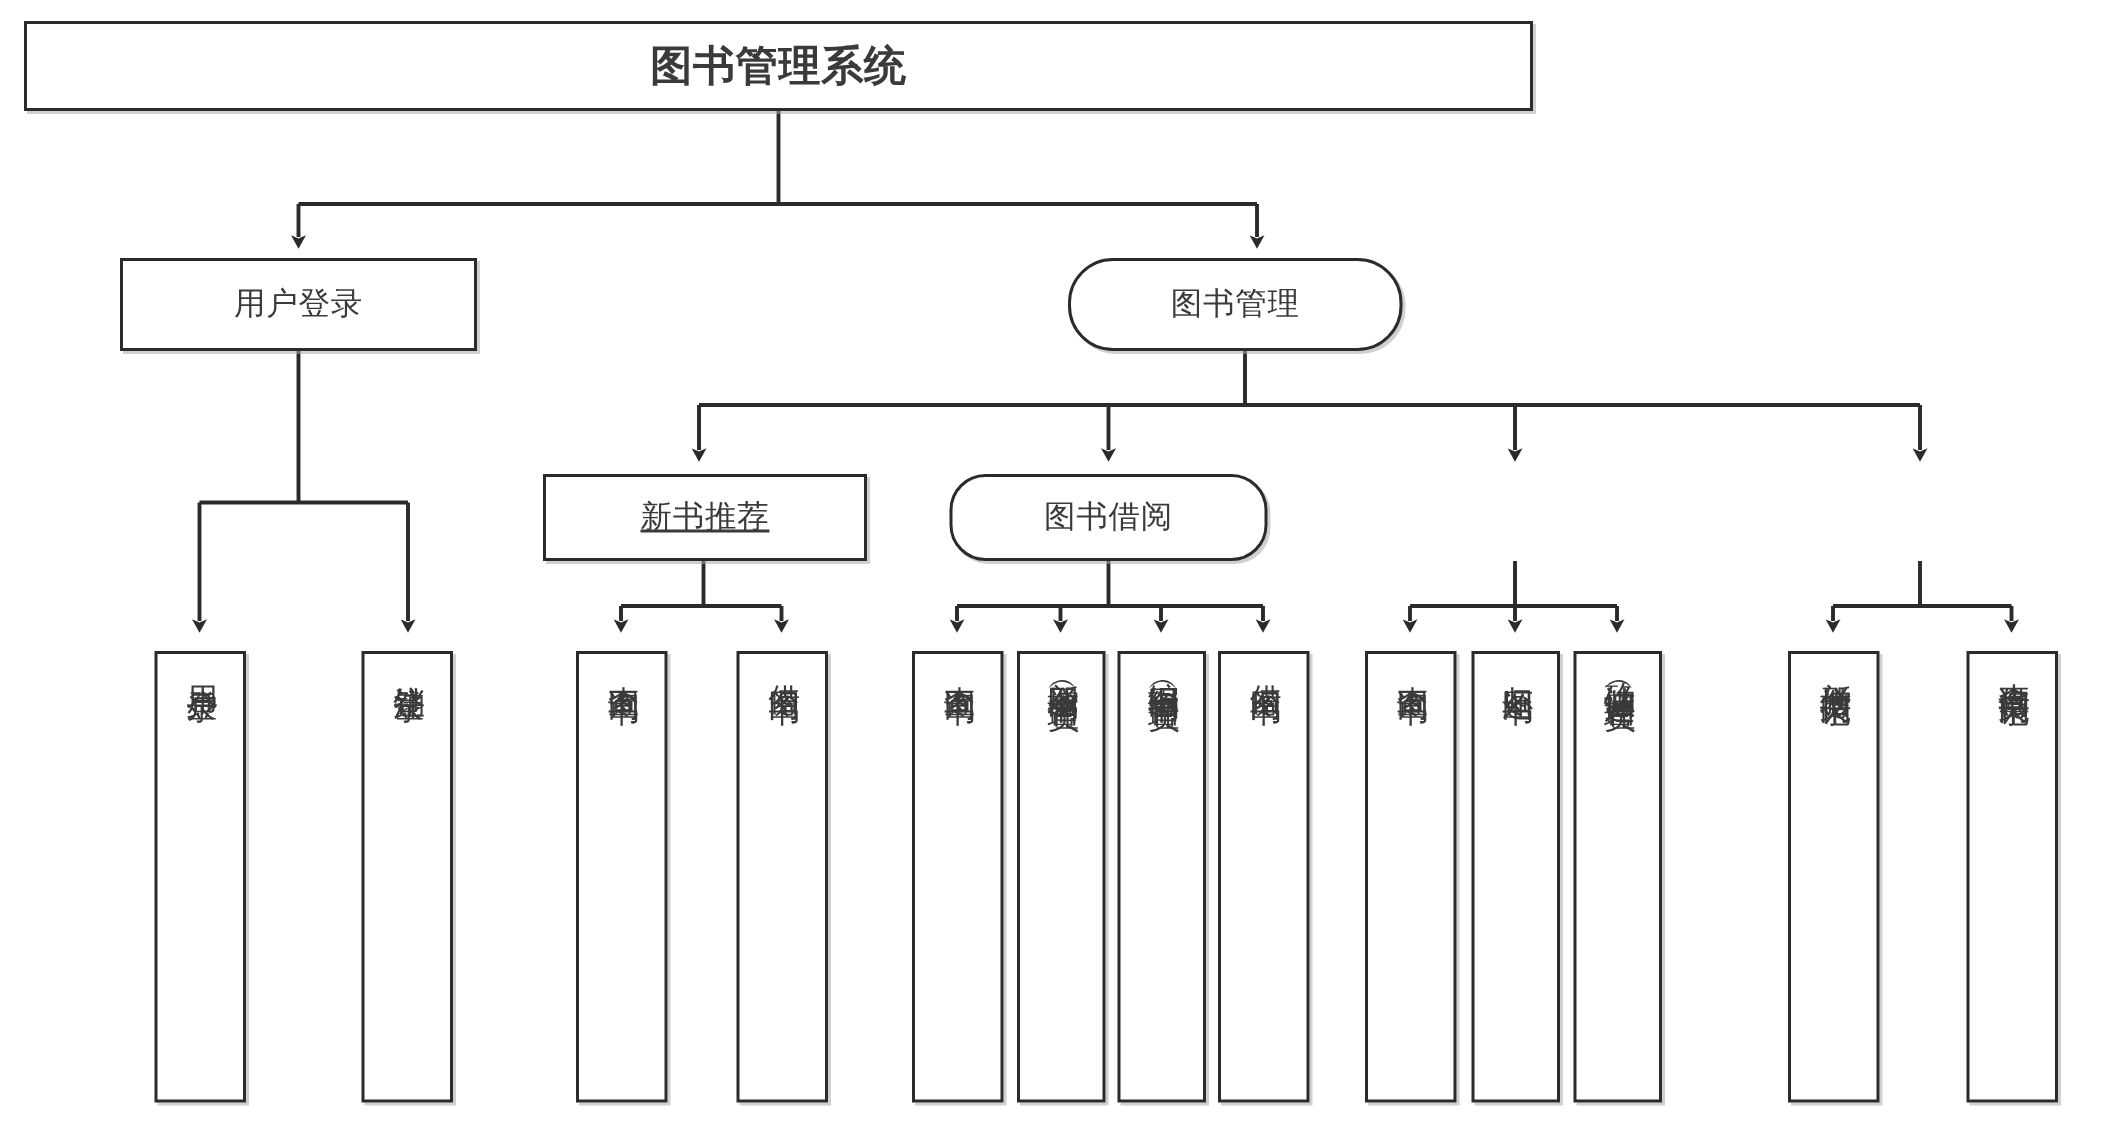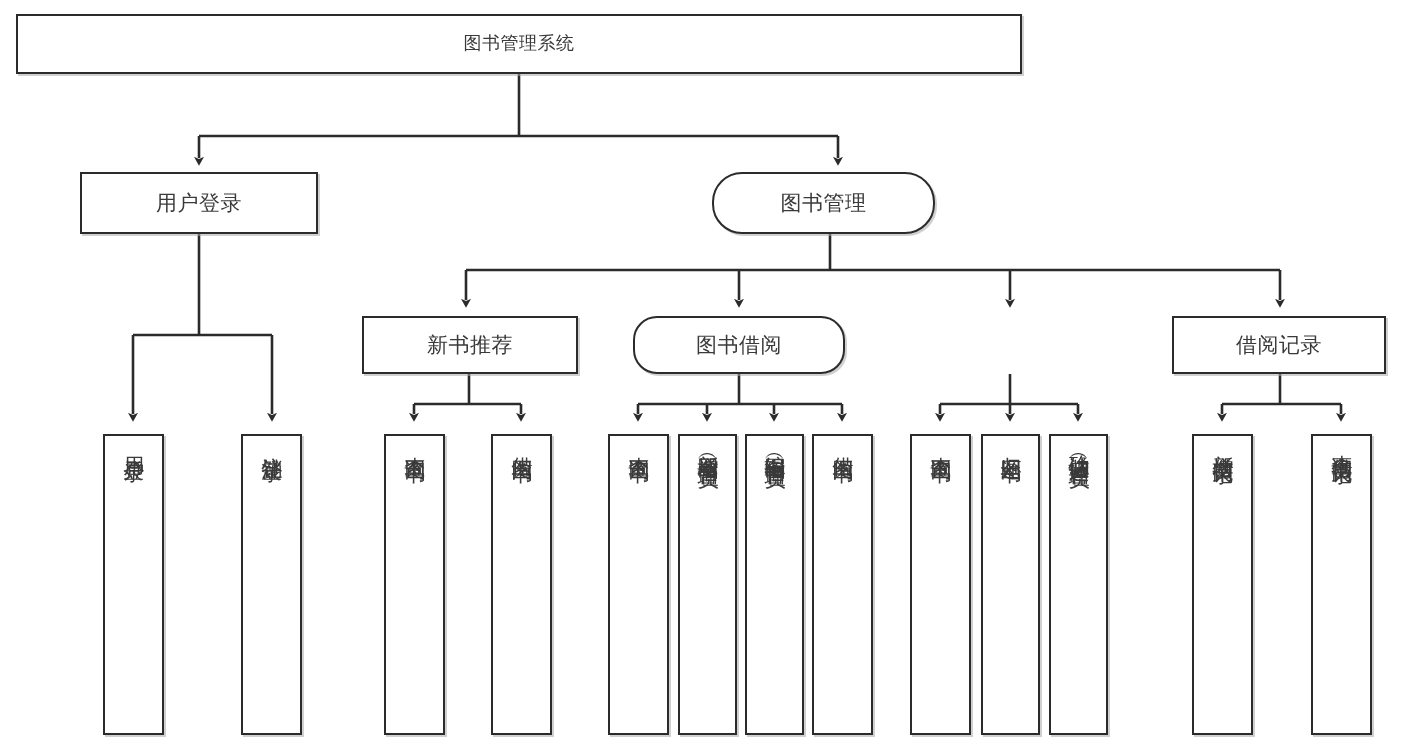--- a/index.html
+++ b/index.html
@@ -43,21 +43,22 @@
     text-align: center;
     line-height: 1.28;
     white-space: pre;
   }
   
   .node.h .label {
     font-size: 21px;
     letter-spacing: 0.5px;
   }
   .node.root .label {
-    font-size: 18px;
+    font-size: 28px;
+    font-weight: bold;
   }
   
   .node.v {
     align-items: flex-start;
     justify-content: center;
     padding-top: 0;
   }
   .node.v .label {
     writing-mode: vertical-rl;
     text-orientation: upright;
@@ -139,32 +140,29 @@
   </div>
 
   <div class="node h" style="left:80px; top:172px; width:238px; height:62px;">
     <span class="label">用户登录</span>
   </div>
 
   <div class="node h" style="left:712px; top:172px; width:223px; height:62px;border-radius:30px;">
     <span class="label">图书管理</span>
   </div>
 
-  <div class="node h" style="left:362px; top:316px; width:216px; height:58px;">
+  <div class="node h" style="left:362px; top:316px; width:216px; height:58px;text-decoration:underline;">
     <span class="label">新书推荐</span>
   </div>
 
   <div class="node h" style="left:633px; top:316px; width:212px; height:58px;border-radius:24px;">
     <span class="label">图书借阅</span>
   </div>
 
 
-  <div class="node h" style="left:1172px; top:316px; width:214px; height:58px;">
-    <span class="label">借阅记录</span>
-  </div>
 
   <div class="node v" style="left:103px; top:434px; width:61px; height:301px;">
     <span class="label">用户登录</span>
   </div>
 
   <div class="node v" style="left:241px; top:434px; width:61px; height:301px;">
     <span class="label">注销登录</span>
   </div>
 
   <div class="node v" style="left:384px; top:434px; width:61px; height:301px;">

